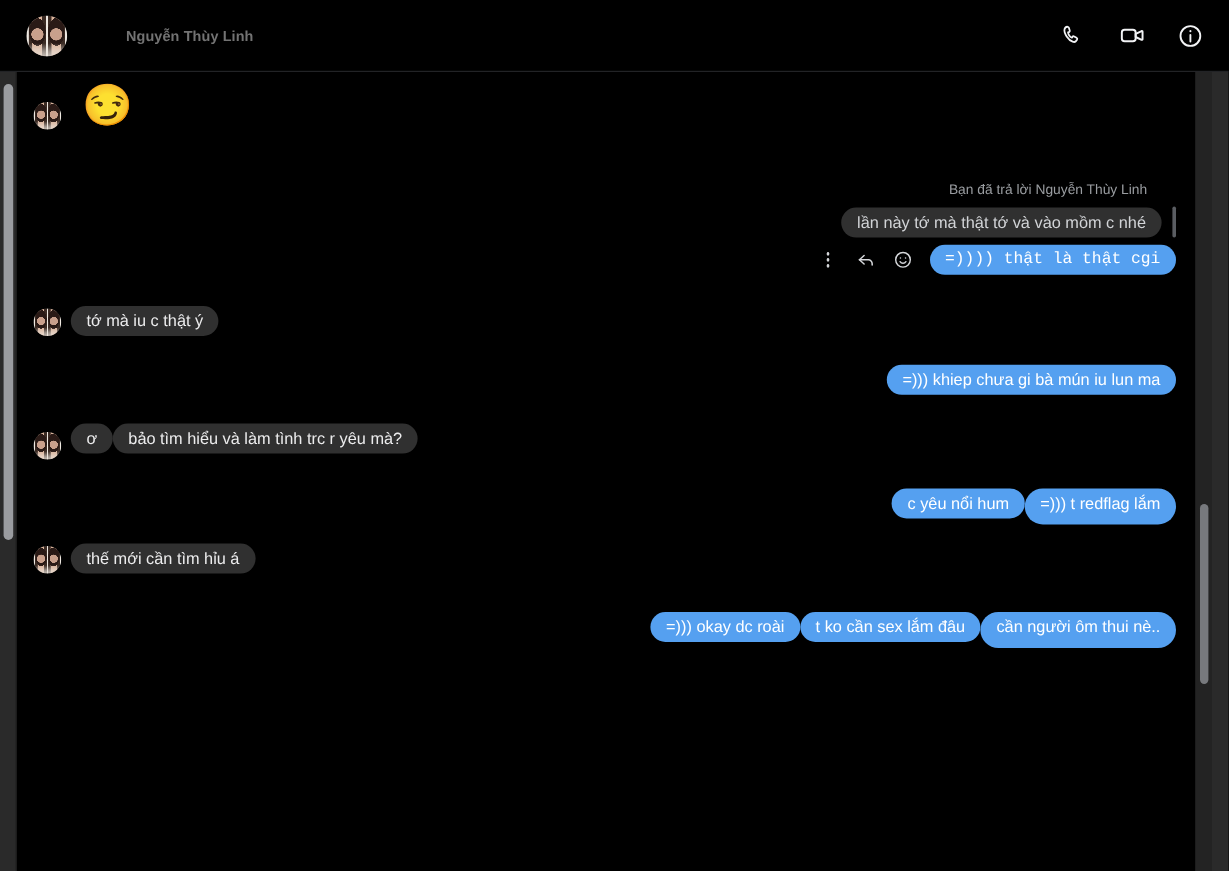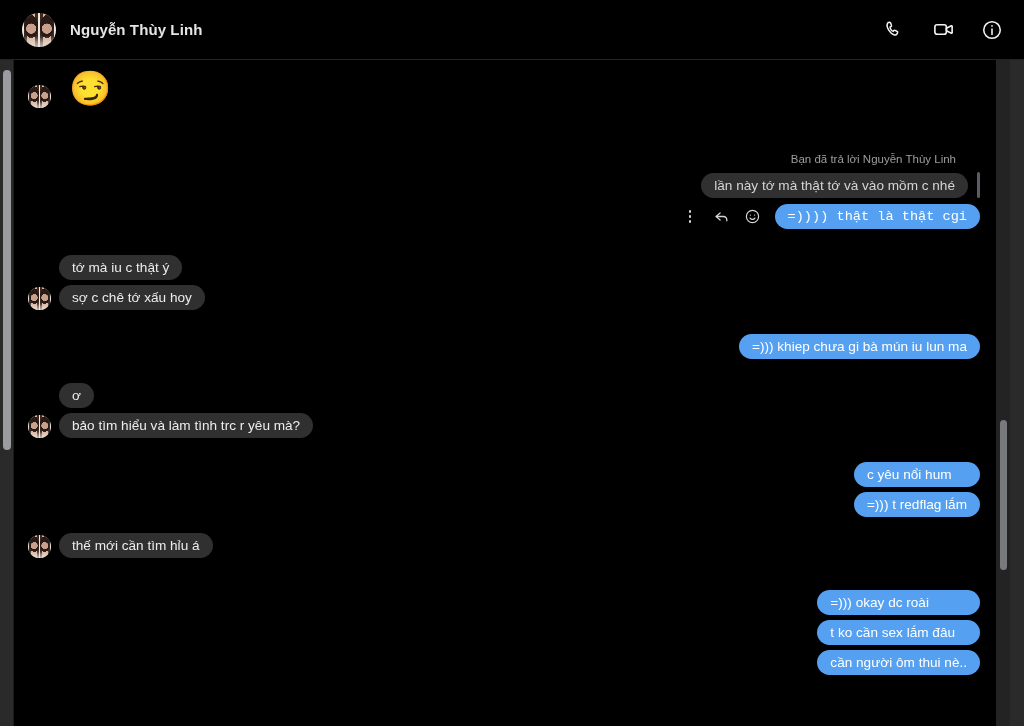--- a/index.html
+++ b/index.html
@@ -19,22 +19,22 @@
   .chat-header {
     position: relative;
     height: 60px; min-height: 60px;
     background: #000;
     display: flex; align-items: center;
     padding: 0 20px 0 22px;
     border-bottom: 1px solid #222326;
   }
   .header-left { display: flex; align-items: center; gap: 14px; flex: 1; min-width: 0; }
   .header-title {
-    color: #e5e5e5; font-size: 15px; font-weight: bold;
-    letter-spacing: 0.1px; white-space: nowrap;
+    color: #737373; font-size: 12px; font-weight: bold;
+    letter-spacing: 0.1px; white-space: nowrap; margin-left: 35px;
   }
   .header-actions { display: flex; align-items: center; gap: 25px; }
   .hdr-icon {
     width: 24px; height: 24px;
     display: flex; align-items: center; justify-content: center;
     color: #f2f3f5;
   }
   .hdr-icon svg { display: block; }
 
   
@@ -93,21 +93,21 @@
     border-radius: 18px;
     font-size: 13.6px;
     line-height: 17px;
     word-wrap: break-word;
     white-space: pre-wrap;
   }
   .bubble.them { background: #303030; color: #ececed; }
   .bubble.me   { background: #55a0f0; color: #ffffff; }
   .bubble.quoted { background: #303030; color: #d2d4d7; }
 
-  .group { display: flex; flex-direction: column; }
+  .group { display: flex; flex-direction: row; }
   .group.left  { align-items: flex-start; }
   .group.right { }
   .group .bubble { margin-bottom: 5px; }
   .group .bubble:last-child { margin-bottom: 0; }
 
   .emoji-msg {
     font-size: 34px; line-height: 40px;
     padding: 0 4px 0 10px;
   }
 
@@ -246,21 +246,20 @@
       </div>
 
       <div class="spacer-md"></div>
 
       <div class="row left">
         <div class="avatar small">
           <div class="avatar-art"></div>
         </div>
         <div class="group left">
           <div class="bubble them">tớ mà iu c thật ý</div>
-          <div class="bubble them">sợ c chê tớ xấu hoy</div>
         </div>
       </div>
 
       <div class="spacer-md"></div>
 
       <div class="row right">
         <div class="group right">
           <div class="bubble me">=))) khiep chưa gi bà mún iu lun ma</div>
         </div>
       </div>

